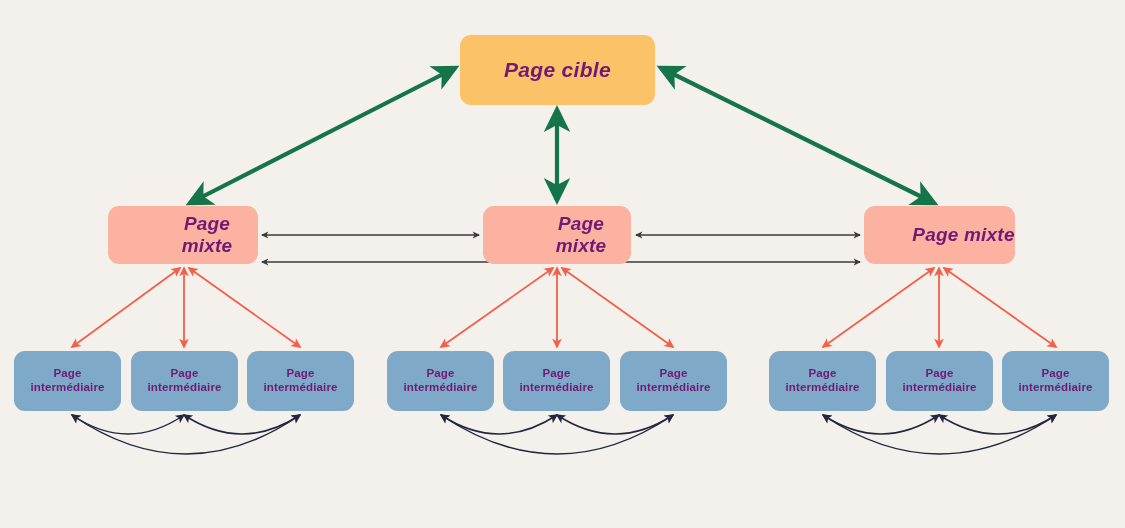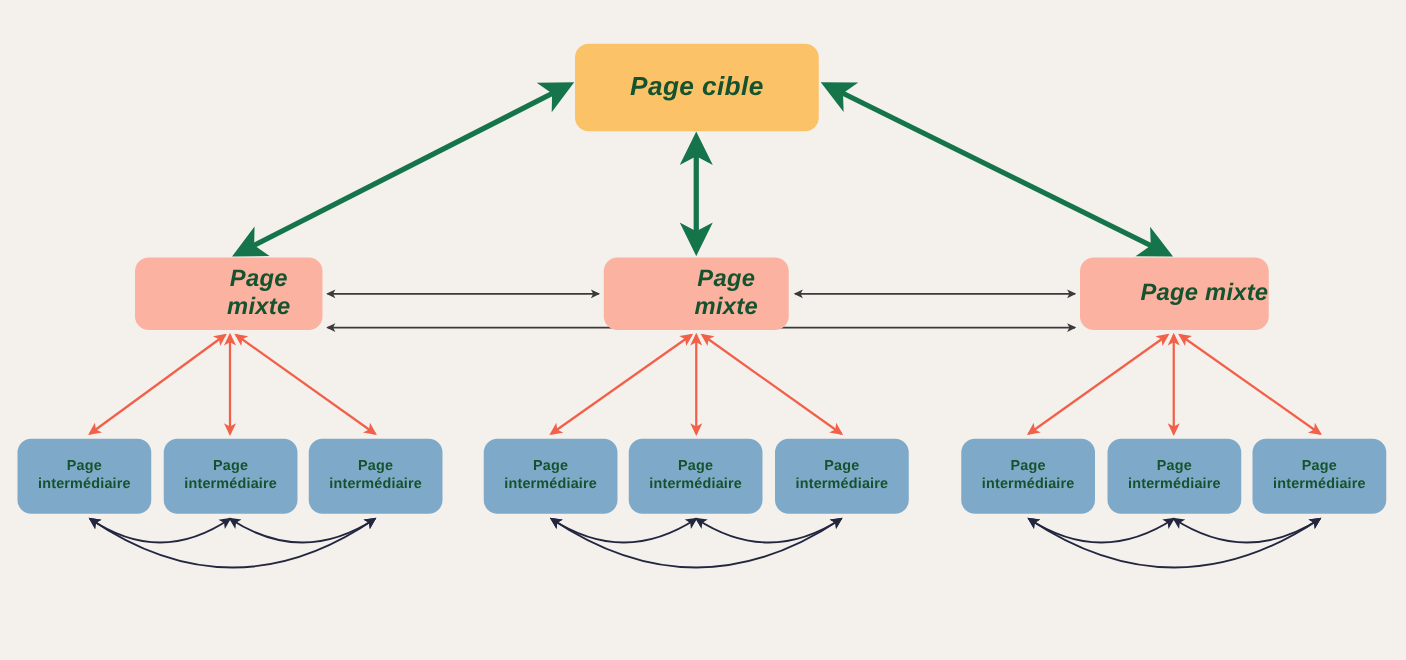--- a/index.html
+++ b/index.html
@@ -22,21 +22,21 @@
     width: 1125px;
     height: 528px;
     pointer-events: none;
   }
   .node {
     position: absolute;
     display: flex;
     align-items: center;
     justify-content: center;
     text-align: center;
-    color: #14532d;
+    color: #701a75;
     box-sizing: border-box;
     line-height: 1.18;
   }
   .node-target {
     background: #fcc268;
     border-radius: 11px;
     font-style: italic;
     font-weight: bold;
     font-size: 21px;
     letter-spacing: .3px;

